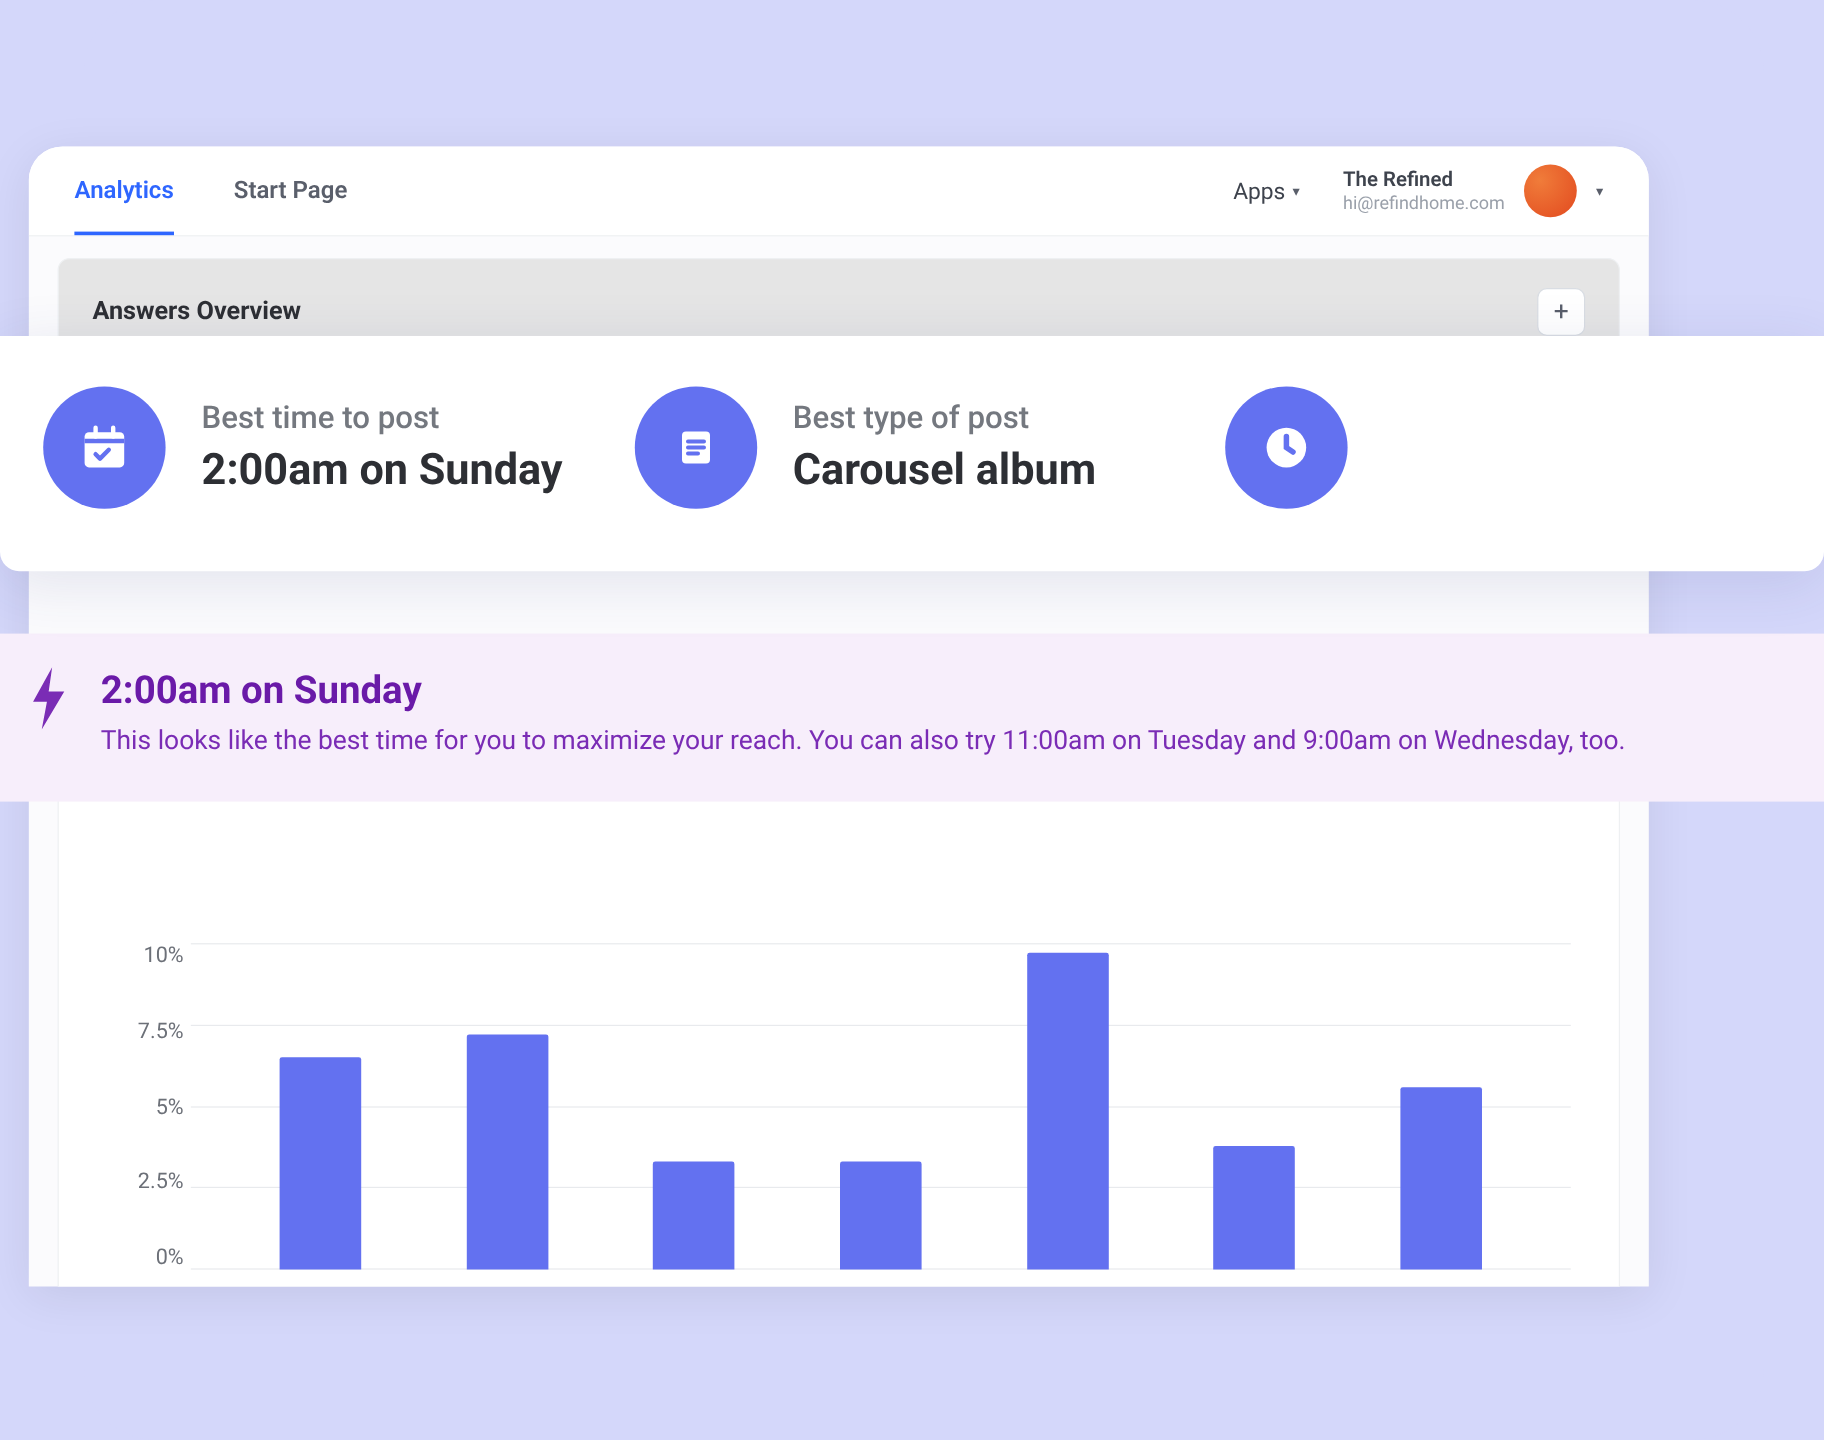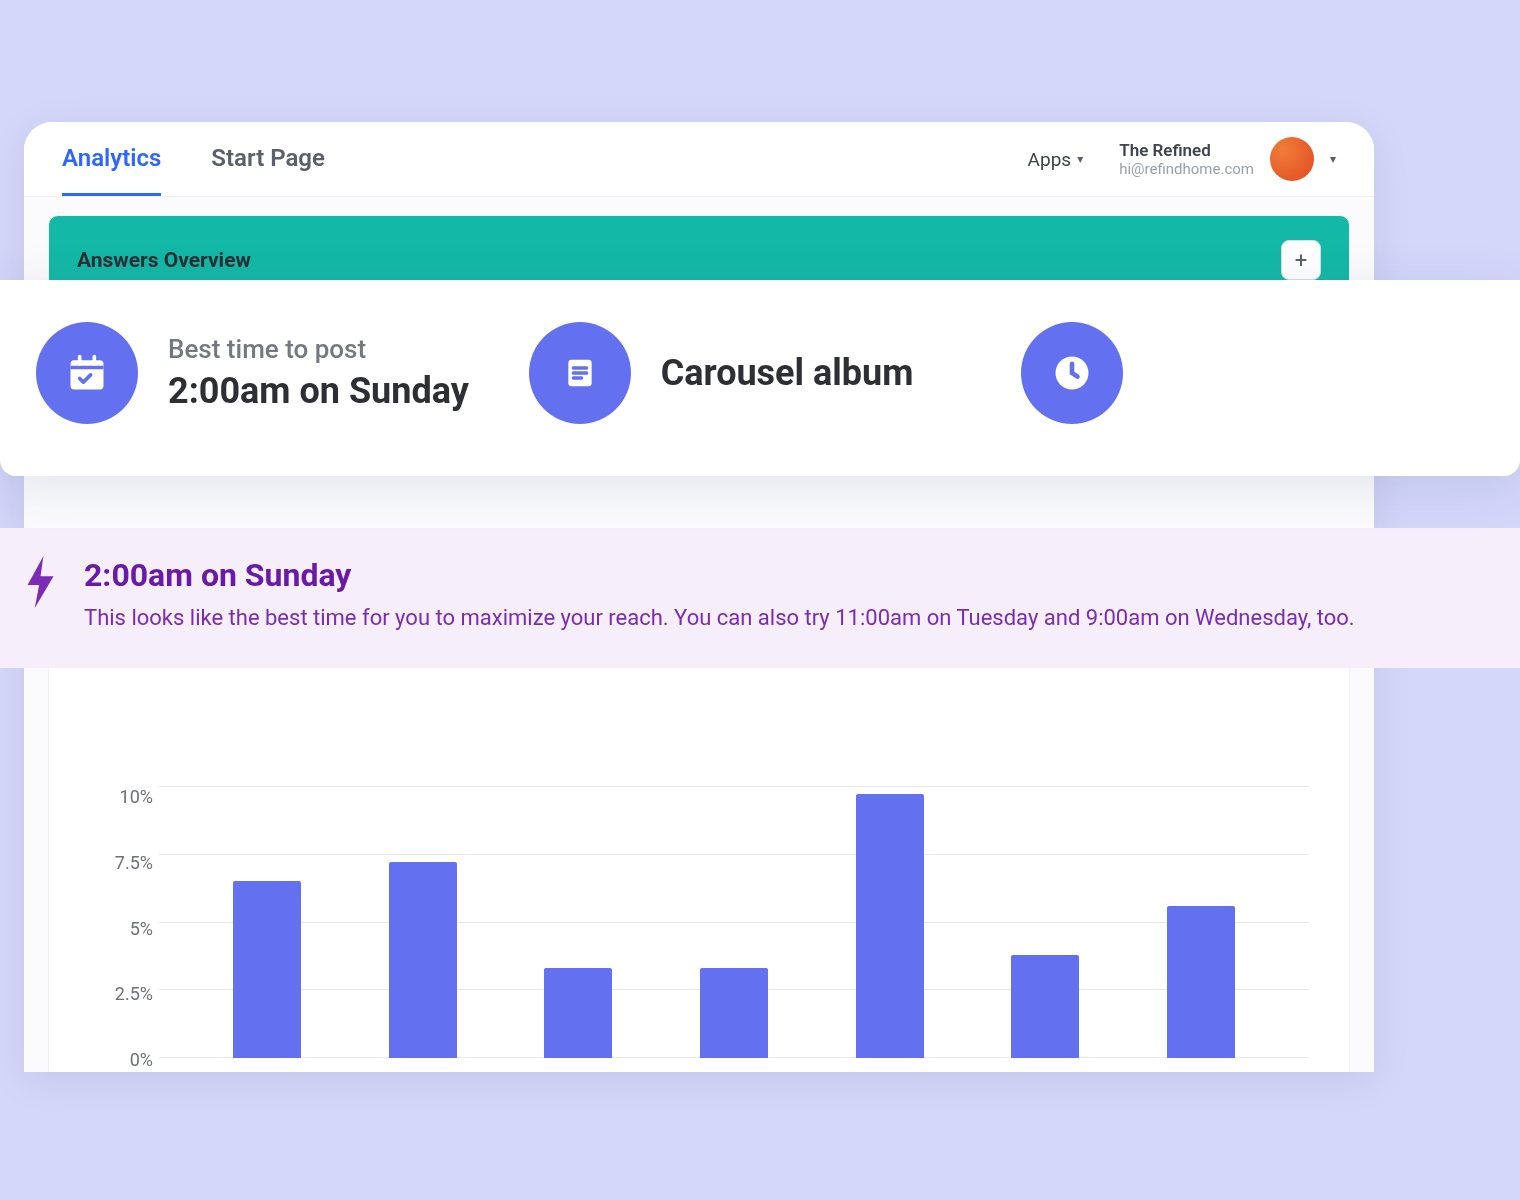--- a/index.html
+++ b/index.html
@@ -4,50 +4,50 @@
 <style>
 * { margin:0; padding:0; box-sizing:border-box; font-family:-apple-system,BlinkMacSystemFont,"Segoe UI",Roboto,sans-serif; }
 body { background:#d4d7fa; width:1520px; height:1200px; position:relative; overflow:hidden; }
 
 .bg-shape { position:absolute; top:0; right:50px; width:1400px; height:100%; background:#d4d7fa; border-radius:60px; }
 
 .app-window { position:absolute; top:122px; left:24px; width:1350px; height:950px; background:#fbfbfd; border-radius:28px 28px 0 0; overflow:hidden; box-shadow:0 8px 40px rgba(0,0,0,0.08); }
 
 .topbar { display:flex; align-items:center; justify-content:space-between; background:#fff; height:75px; padding:0 38px; border-bottom:1px solid #eef0f2; }
 .tabs { display:flex; gap:50px; height:100%; align-items:center; }
-.tab { font-size:24px; font-weight:600; color:#5a5f6b; cursor:pointer; height:100%; display:flex; align-items:center; border-bottom:3px solid transparent; }
+.tab { font-size:20px; font-weight:600; color:#5a5f6b; cursor:pointer; height:100%; display:flex; align-items:center; border-bottom:3px solid transparent; }
 .tab.active { color:#2e66ff; border-bottom-color:#2e66ff; }
 .topbar-right { display:flex; align-items:center; gap:36px; }
 .apps-drop { font-size:19px; color:#3e434d; cursor:pointer; display:flex; align-items:center; gap:6px; }
 .user { display:flex; align-items:center; gap:16px; cursor:pointer; }
 .user-text { text-align:left; }
 .user-name { font-size:17px; font-weight:600; color:#3e434d; }
 .user-email { font-size:15px; color:#9aa0aa; }
 .avatar { width:44px; height:44px; border-radius:50%; background:radial-gradient(circle at 30% 30%,#f07c3a,#e24a1f); display:inline-block; }
 .caret { font-size:12px; color:#5a5f6b; }
 
-.card { background:#14b8a6; border:1px solid #eef0f2; border-radius:10px; margin:18px 24px; position:relative; }
+.card { background:#e5e5e5; border:1px solid #eef0f2; border-radius:10px; margin:18px 24px; position:relative; }
 .card-header { display:flex; align-items:center; justify-content:space-between; padding:24px 28px 14px; }
 .card-title { font-size:21px; font-weight:700; color:#2d2f34; }
 .plus-btn { width:40px; height:40px; border:1px solid #d9dde3; border-radius:8px; background:#fff; display:flex; align-items:center; justify-content:center; font-size:22px; color:#5a5f6b; cursor:pointer; }
 
 .stats-strip { position:absolute; top:280px; left:0; width:100%; background:#fff; box-shadow:0 10px 50px rgba(50,60,120,0.12); z-index:5; display:flex; padding:42px 36px 52px; gap:30px; border-radius:0 0 16px 16px; }
 .stat { display:flex; align-items:center; gap:30px; flex:1; }
 .stat-icon { width:102px; height:102px; border-radius:50%; background:#6371f0; display:flex; align-items:center; justify-content:center; flex-shrink:0; }
 .stat-label { font-size:26px; font-weight:500; color:#74787f; margin-bottom:6px; }
 .stat-value { font-size:36px; font-weight:700; color:#2d2f34; }
 
 .insight-strip { position:absolute; top:528px; left:0; width:100%; background:#f7eefb; z-index:4; padding:28px 24px 34px; display:flex; gap:24px; align-items:flex-start; }
 .bolt { color:#7a2cb5; flex-shrink:0; }
 .insight-title { font-size:32px; font-weight:700; color:#6a1aa8; margin-bottom:8px; }
 .insight-body { font-size:22px; color:#7a2cb5; line-height:1.45; }
 
 .chart-wrap { padding:120px 40px 40px 60px; }
 .chart { position:relative; height:320px; margin-left:50px; }
-.y-axis { position:absolute; left:-66px; top:0; bottom:36px; width:60px; display:flex; flex-direction:column; justify-content:space-between; }
+.y-axis { position:absolute; left:-66px; top:0; bottom:48px; width:60px; display:flex; flex-direction:column; justify-content:space-between; }
 .y-tick { font-size:18px; color:#6c7078; text-align:right; }
 .grid { position:absolute; left:0; right:0; top:0; bottom:48px; display:flex; flex-direction:column; justify-content:space-between; }
 .gline { height:1px; background:#e8eaed; }
 .bars { position:absolute; left:0; right:0; bottom:48px; top:0; display:flex; justify-content:space-around; align-items:flex-end; padding:0 30px; }
 .bar { width:68px; background:#6371f0; border-radius:2px 2px 0 0; }
 
 .overflow-card { background:#fff; border:1px solid #eef0f2; border-radius:10px; margin:360px 24px 0; padding-top:10px; }
 </style>
 </head>
 <body>
@@ -135,20 +135,21 @@
     </div>
   </div>
   <div class="stat">
     <div class="stat-icon">
       <svg width="40" height="40" viewBox="0 0 24 24" fill="none">
           <rect x="5" y="4" width="14" height="16" rx="2" fill="#fff"></rect>
           <path d="M8 9h8M8 12h8M8 15h5" stroke="#6371f0" stroke-width="2" stroke-linecap="round"></path>
         </svg>
     </div>
     <div>
+      <div class="stat-label">Best type of post</div>
       <div class="stat-value">Carousel album</div>
     </div>
   </div>
   <div class="stat">
     <div class="stat-icon">
       <svg width="44" height="44" viewBox="0 0 24 24" fill="none">
           <circle cx="12" cy="12" r="9" fill="#fff"></circle>
           <path d="M12 7v5l3 2" stroke="#6371f0" stroke-width="2.5" stroke-linecap="round"></path>
         </svg>
     </div>

